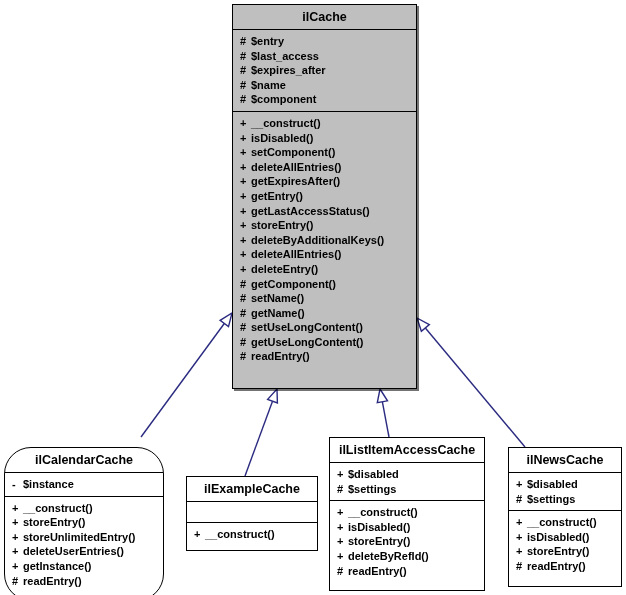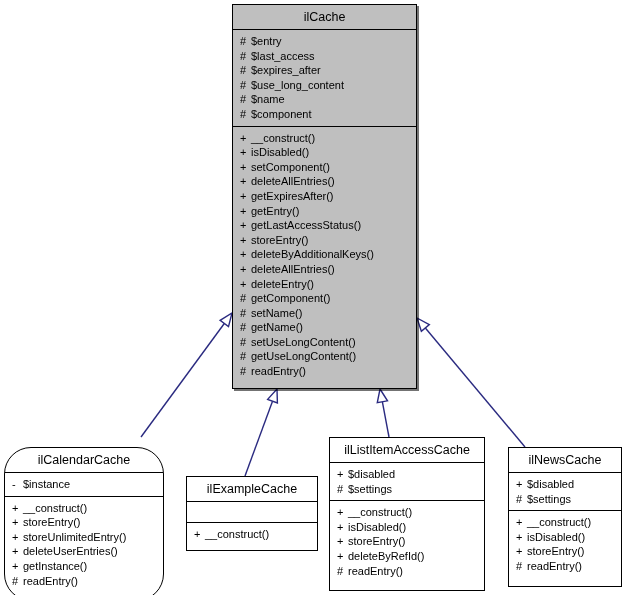--- a/index.html
+++ b/index.html
@@ -14,20 +14,21 @@
     background: #ffffff;
     font-family: "Liberation Sans", sans-serif;
     overflow: hidden;
   }
   .uml-class {
     position: absolute;
     box-sizing: border-box;
     border: 1px solid #000000;
     background: #ffffff;
     z-index: 5;
+    font-weight: bold;
   }
   .uml-class.is-root {
     background: #bfbfbf;
     box-shadow: 2px 2px 0 0 rgba(0,0,0,0.55);
   }
   .uml-title {
     box-sizing: border-box;
     text-align: center;
     font-size: 12.5px;
     line-height: 14px;
@@ -94,21 +95,20 @@
       </g>
   </svg>
 
   <div id="class-layer">
       <div class="uml-class is-root" style="left: 232px; top: 4px; width: 185px; height: 385px;">
         <div class="uml-title">ilCache</div>
         <div class="uml-section">
           <div class="uml-row"><span class="uml-vis">#</span><span>$entry</span></div>
           <div class="uml-row"><span class="uml-vis">#</span><span>$last_access</span></div>
           <div class="uml-row"><span class="uml-vis">#</span><span>$expires_after</span></div>
-          <div class="uml-row"><span class="uml-vis">#</span><span>$use_long_content</span></div>
           <div class="uml-row"><span class="uml-vis">#</span><span>$name</span></div>
           <div class="uml-row"><span class="uml-vis">#</span><span>$component</span></div>
         </div>
         <div class="uml-section">
           <div class="uml-row"><span class="uml-vis">+</span><span>__construct()</span></div>
           <div class="uml-row"><span class="uml-vis">+</span><span>isDisabled()</span></div>
           <div class="uml-row"><span class="uml-vis">+</span><span>setComponent()</span></div>
           <div class="uml-row"><span class="uml-vis">+</span><span>deleteAllEntries()</span></div>
           <div class="uml-row"><span class="uml-vis">+</span><span>getExpiresAfter()</span></div>
           <div class="uml-row"><span class="uml-vis">+</span><span>getEntry()</span></div>

